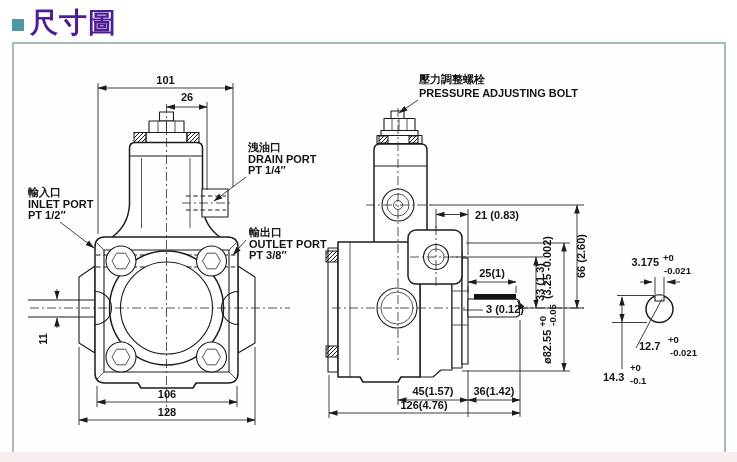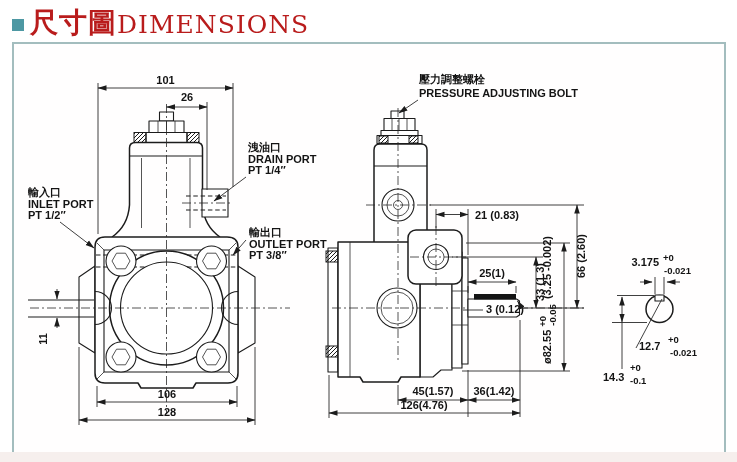--- a/index.html
+++ b/index.html
@@ -1,17 +1,17 @@
 <!DOCTYPE html>
 <html><head>
 <meta charset="utf-8">
 <style>
   html,body{margin:0;padding:0;background:#ffffff;}
   body{width:737px;height:462px;position:relative;font-family:"Liberation Sans",sans-serif;overflow:hidden;}
-  .titlebar{position:absolute;left:12px;top:4px;height:38px;display:flex;align-items:center;color:#b91c1c;}
+  .titlebar{position:absolute;left:12px;top:4px;height:38px;display:flex;align-items:center;color:#4c1d95;}
   .bullet{width:12px;height:12px;background:#4d98a3;display:inline-block;margin:4px 6px 0 0;}
   .title-cjk{font-size:28px;font-weight:bold;letter-spacing:1px;font-family:"Liberation Sans",sans-serif;}
   .title-en{font-size:25px;font-family:"DejaVu Serif",serif;letter-spacing:1px;margin-top:2px;}
   .frame{position:absolute;left:12px;top:42px;width:710px;height:408px;border:2px solid #a3bdbe;background:#fffefe;}
   .botstrip{position:absolute;left:0;top:452px;width:737px;height:10px;background:#f6efed;}
   svg{position:absolute;left:0;top:0;}
   .ol{stroke:#1c1c1c;stroke-width:1.5;fill:none;stroke-linejoin:round;}
   .ol2{stroke:#1c1c1c;stroke-width:1.1;fill:none;stroke-linejoin:round;}
   .thin{stroke:#2a2a2a;stroke-width:0.8;fill:none;}
   .dim{stroke:#2a2a2a;stroke-width:0.9;fill:none;}
@@ -22,21 +22,20 @@
   .t{font-family:"Liberation Sans",sans-serif;font-size:11px;font-weight:600;fill:#141414;}
   .tb{font-weight:700;}
   .ts{font-size:9.5px;}
 </style>
 </head>
 <body>
 
 <div class="titlebar">
   <span class="bullet"></span>
   <span class="title-cjk">尺寸圖</span>
-  <span class="title-en">DIMENSIONS</span>
 </div>
 <div class="frame"></div>
 <div class="botstrip"></div>
 
 <svg width="737" height="462" viewBox="0 0 737 462">
   <defs>
     <pattern id="hxp" patternUnits="userSpaceOnUse" width="4" height="4">
       <path d="M0,4 L4,0" stroke="#1c1c1c" stroke-width="1"></path>
     </pattern>
     <marker id="ar" markerUnits="userSpaceOnUse" markerWidth="10" markerHeight="8" refX="8.5" refY="4" orient="auto-start-reverse">

